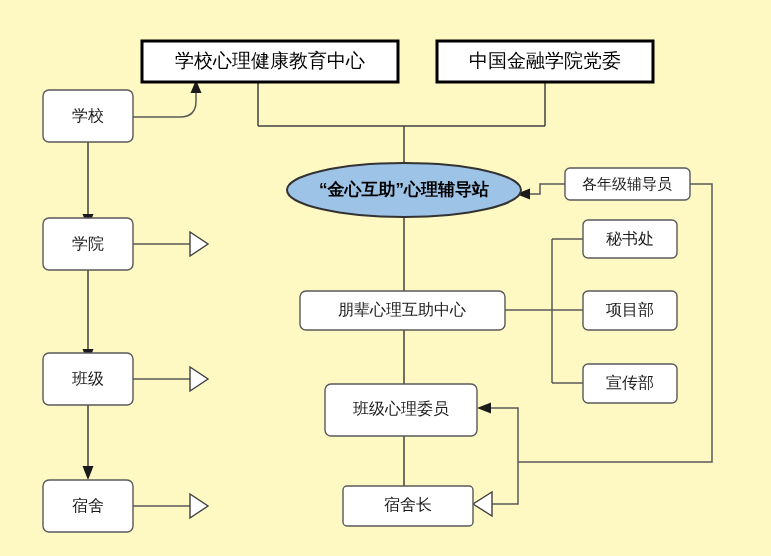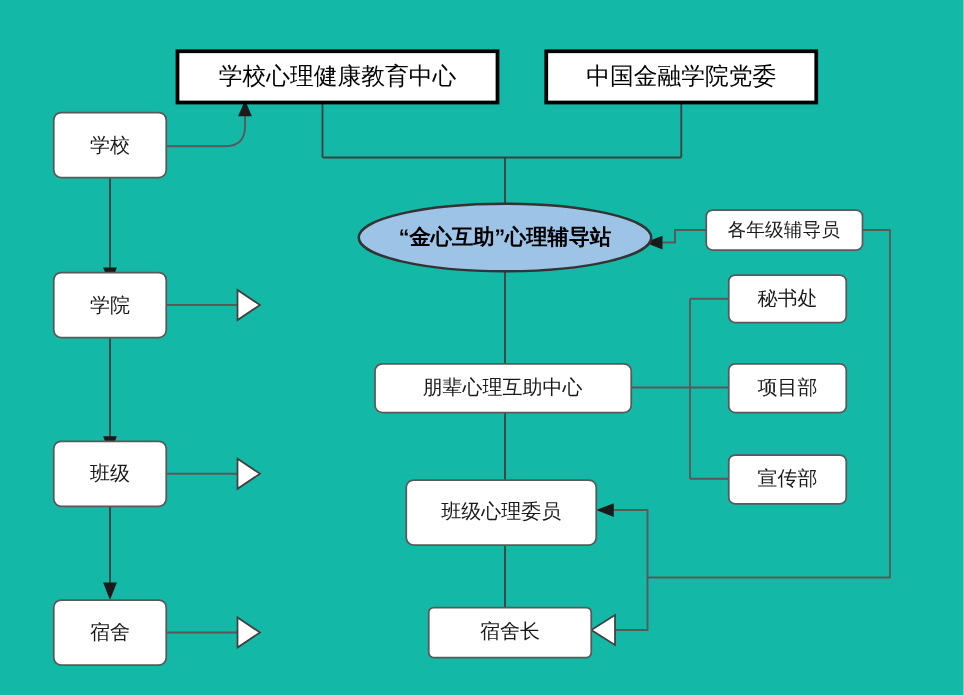--- a/index.html
+++ b/index.html
@@ -10,21 +10,21 @@
   body {
     width: 771px;
     height: 556px;
     font-family: "Liberation Sans", sans-serif;
     overflow: hidden;
   }
   #diagram-root {
     position: relative;
     width: 771px;
     height: 556px;
-    background: #14b8a6;
+    background: #fef9c3;
   }
   svg#diagram-svg {
     position: absolute;
     left: 0;
     top: 0;
     width: 771px;
     height: 556px;
   }
   .node-box {
     fill: #ffffff;

